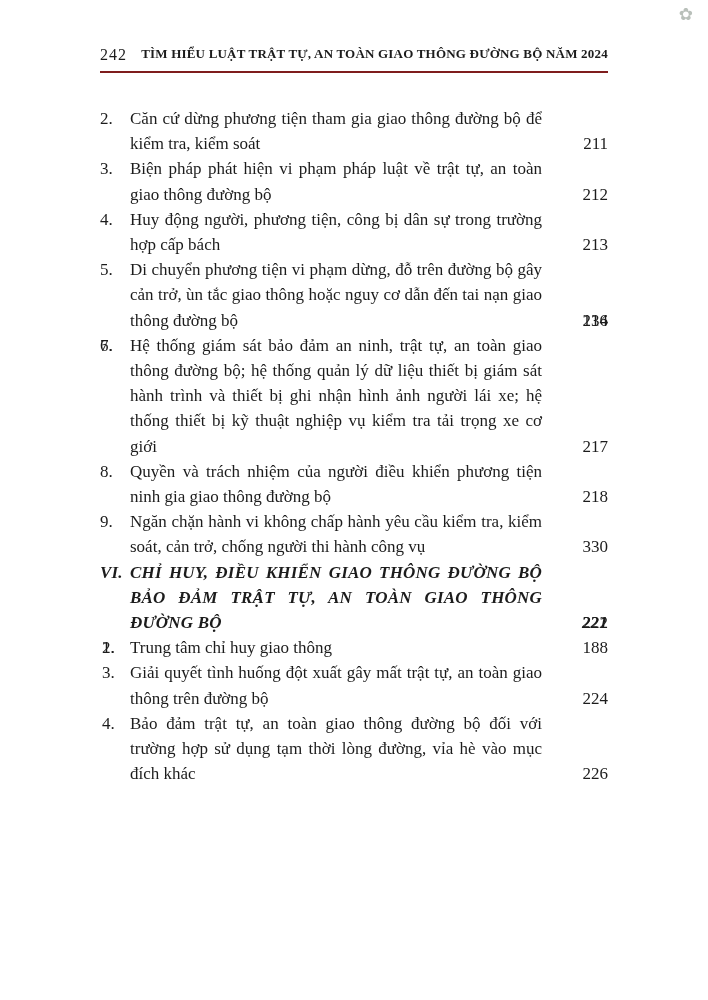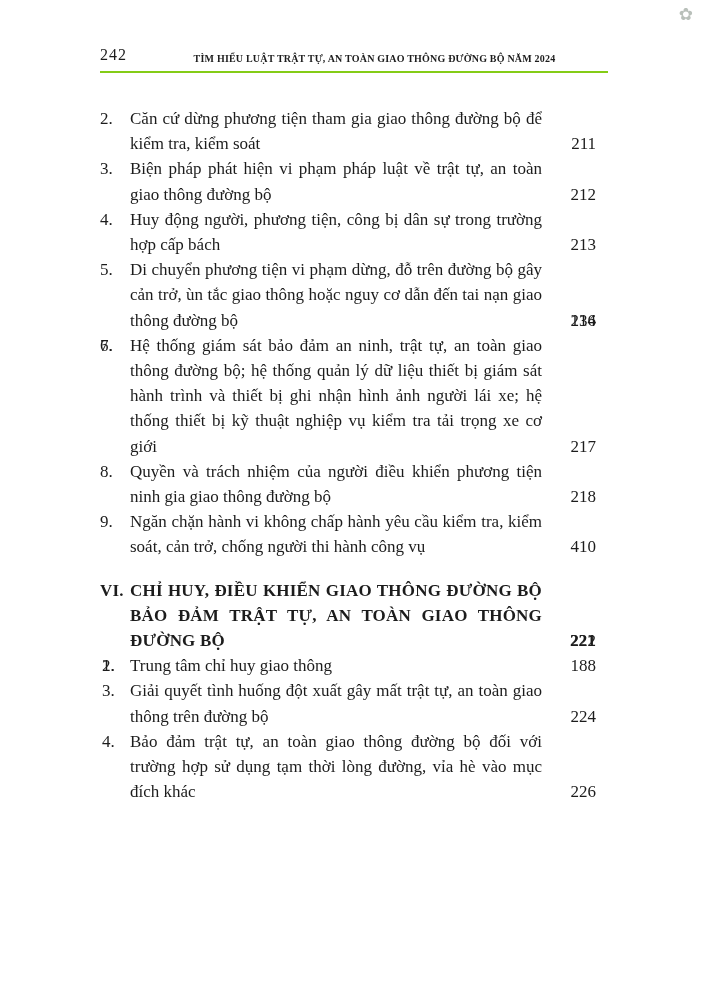--- a/index.html
+++ b/index.html
@@ -19,34 +19,34 @@
     right: 15px;
     font-size: 17px;
     color: #b9c0ba;
     line-height: 1;
   }
   .page-inner {
     padding: 46px 100px 0 100px;
   }
   .page-header {
     display: flex;
-    align-items: flex-end;
-    border-bottom: 2px solid #84cc16;
+    align-items: flex-start;
+    border-bottom: 2px solid #7f1d1d;
     padding-bottom: 7px;
   }
   .page-num {
     font-size: 16px;
     letter-spacing: 1px;
     flex: 0 0 auto;
   }
   .running-title {
     flex: 1 1 auto;
     text-align: center;
     font-weight: bold;
-    font-size: 10px;
+    font-size: 13px;
     letter-spacing: 0.2px;
     white-space: nowrap;
     padding-left: 14px;
   }
   .toc {
     margin-top: 33px;
     font-size: 17px;
     line-height: 25.2px;
   }
   .entry {
@@ -55,27 +55,28 @@
     padding-right: 66px;
     text-align: justify;
   }
   .entry .num {
     position: absolute;
     left: 0;
     top: 0;
   }
   .entry .pg {
     position: absolute;
-    right: 12px;
+    right: 0;
     bottom: 0;
   }
   .entry.section {
     font-weight: bold;
-    margin-top: 18px;
+    margin-top: 0;
     letter-spacing: 0.2px;
+    font-style: italic;
   }
   .entry.sub .num { left: 2px; }
 </style>
 </head>
 <body>
 
 <span class="corner-icon">✿</span>
 
 <div class="page-inner">
 
@@ -115,21 +116,21 @@
     <span class="pg">217</span>
   </div>
       <div class="entry item">
     <span class="num">8.</span>
     <span class="txt">Quyền và trách nhiệm của người điều khiển phương tiện ninh gia giao thông đường bộ</span>
     <span class="pg">218</span>
   </div>
       <div class="entry item">
     <span class="num">9.</span>
     <span class="txt">Ngăn chặn hành vi không chấp hành yêu cầu kiểm tra, kiểm soát, cản trở, chống người thi hành công vụ</span>
-    <span class="pg">410</span>
+    <span class="pg">330</span>
   </div>
       <div class="entry section">
     <span class="num">VI.</span>
     <span class="txt">CHỈ HUY, ĐIỀU KHIỂN GIAO THÔNG ĐƯỜNG BỘ BẢO ĐẢM TRẬT TỰ, AN TOÀN GIAO THÔNG ĐƯỜNG BỘ</span>
     <span class="pg">221</span>
   </div>
       <div class="entry sub">
     <span class="num">1.</span>
     <span class="pg">222</span>
   </div>

